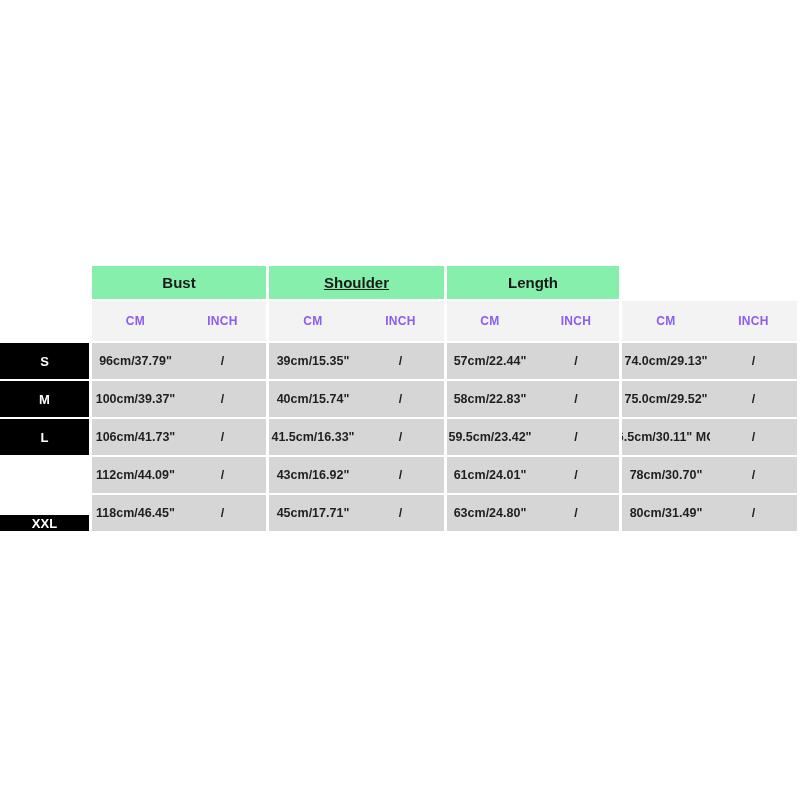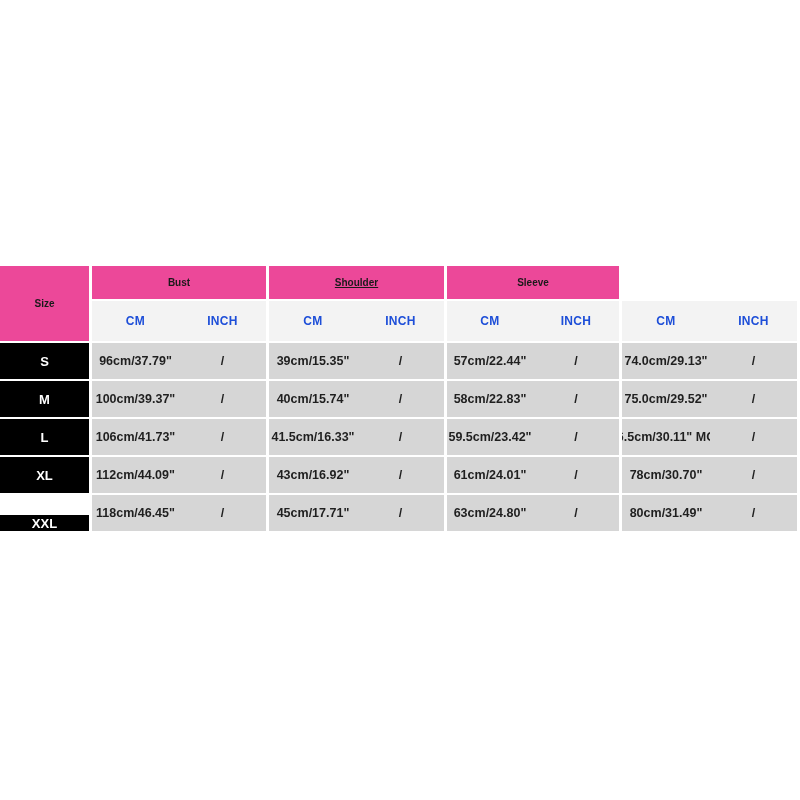--- a/index.html
+++ b/index.html
@@ -19,35 +19,34 @@
     grid-template-rows: 33px 2px 40px 2px 36px 2px 36px 2px 36px 2px 36px 2px 36px;
     background: #ffffff;
   }
   .c {
     display: flex;
     align-items: center;
     justify-content: center;
     white-space: nowrap;
     overflow: hidden;
   }
-  .hd  { background: #ec4899; color: #1a1a1a; font-weight: 700; font-size: 10px; }
-  .uh  { background: #f3f3f3; color: #1d4ed8; font-weight: 700; font-size: 12px; letter-spacing: 0.3px; }
+  .hd  { background: #86efac; color: #1a1a1a; font-weight: 700; font-size: 15px; }
+  .uh  { background: #f3f3f3; color: #8b5cf6; font-weight: 700; font-size: 12px; letter-spacing: 0.3px; }
   .sz  { background: #000000; color: #ffffff; font-weight: 700; font-size: 13px; }
   .dt  { background: #d6d6d6; color: #1f1f1f; font-weight: 600; font-size: 12.5px; }
 </style>
 </head>
 <body>
 
 <div class="size-chart">
 
-  <div class="c hd" style="grid-row:1 / span 3; grid-column:1;">Size</div>
 
   <div class="c hd" style="grid-row:1; grid-column:3 / span 2;">Bust</div>
   <div class="c hd" style="grid-row:1; grid-column:6 / span 2;text-decoration:underline;">Shoulder</div>
-  <div class="c hd" style="grid-row:1; grid-column:9 / span 2;">Sleeve</div>
+  <div class="c hd" style="grid-row:1; grid-column:9 / span 2;">Length</div>
 
   <div class="c uh" style="grid-row:3; grid-column:3;">CM</div>
   <div class="c uh" style="grid-row:3; grid-column:4;">INCH</div>
   <div class="c uh" style="grid-row:3; grid-column:6;">CM</div>
   <div class="c uh" style="grid-row:3; grid-column:7;">INCH</div>
   <div class="c uh" style="grid-row:3; grid-column:9;">CM</div>
   <div class="c uh" style="grid-row:3; grid-column:10;">INCH</div>
   <div class="c uh" style="grid-row:3; grid-column:12;">CM</div>
   <div class="c uh" style="grid-row:3; grid-column:13;">INCH</div>
 
@@ -74,21 +73,20 @@
   <div class="c sz" style="grid-row:9; grid-column:1;">L</div>
   <div class="c dt" style="grid-row:9; grid-column:3;">106cm/41.73"</div>
   <div class="c dt" style="grid-row:9; grid-column:4;">/</div>
   <div class="c dt" style="grid-row:9; grid-column:6;">41.5cm/16.33"</div>
   <div class="c dt" style="grid-row:9; grid-column:7;">/</div>
   <div class="c dt" style="grid-row:9; grid-column:9;">59.5cm/23.42"</div>
   <div class="c dt" style="grid-row:9; grid-column:10;">/</div>
   <div class="c dt" style="grid-row:9; grid-column:12;">76.5cm/30.11" MC7</div>
   <div class="c dt" style="grid-row:9; grid-column:13;">/</div>
 
-  <div class="c sz" style="grid-row:11; grid-column:1;">XL</div>
   <div class="c dt" style="grid-row:11; grid-column:3;">112cm/44.09"</div>
   <div class="c dt" style="grid-row:11; grid-column:4;">/</div>
   <div class="c dt" style="grid-row:11; grid-column:6;">43cm/16.92"</div>
   <div class="c dt" style="grid-row:11; grid-column:7;">/</div>
   <div class="c dt" style="grid-row:11; grid-column:9;">61cm/24.01"</div>
   <div class="c dt" style="grid-row:11; grid-column:10;">/</div>
   <div class="c dt" style="grid-row:11; grid-column:12;">78cm/30.70"</div>
   <div class="c dt" style="grid-row:11; grid-column:13;">/</div>
 
   <div class="c sz" style="grid-row:13; grid-column:1;margin-top:20px;">XXL</div>

